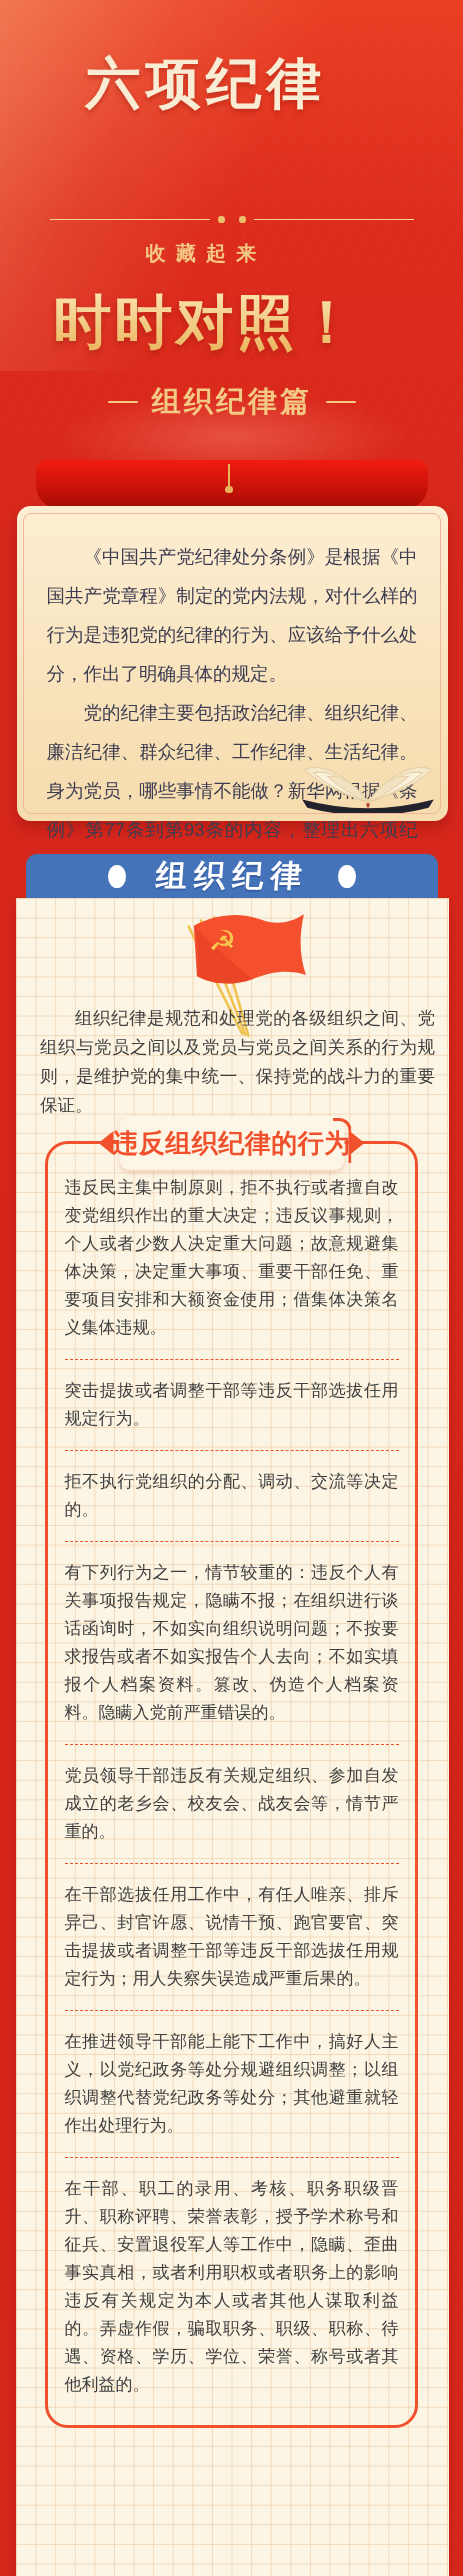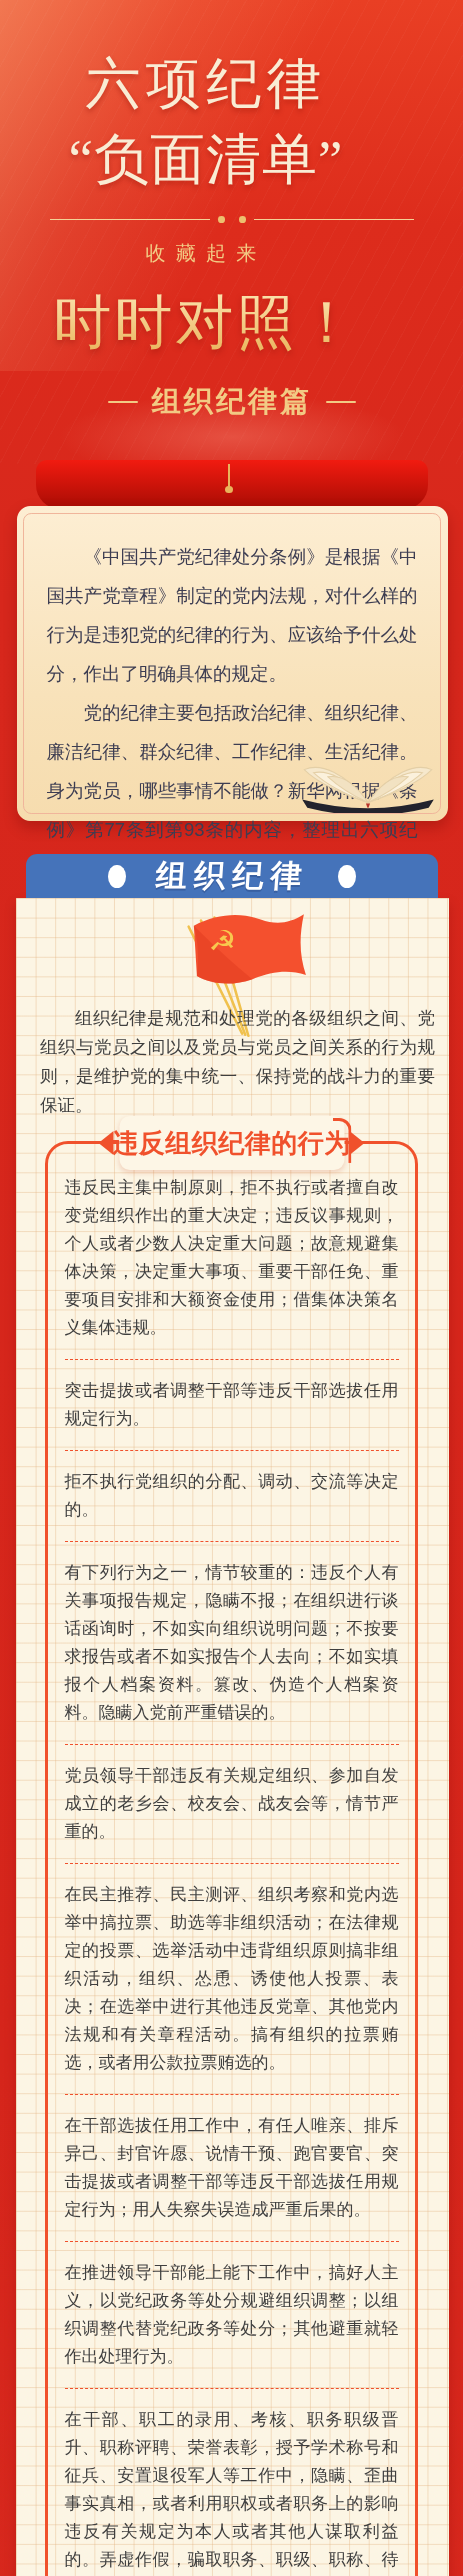--- a/index.html
+++ b/index.html
@@ -15,21 +15,21 @@
     background:repeating-linear-gradient(118deg,rgba(255,255,255,.055) 0 1px,transparent 1px 15.5px);}
   .book-glow{position:absolute;top:393px;left:57px;width:350px;height:88px;z-index:0;
     background:radial-gradient(ellipse at center,rgba(255,160,140,.33),rgba(255,160,140,0) 70%);}
   .spine{position:absolute;top:460px;left:36px;width:392px;height:49px;z-index:1;
     background:linear-gradient(180deg,#f11b10,#a80c04);border-radius:11.3px 11.3px 24px 24px;}
   .tassel{position:absolute;top:464px;left:228px;width:1.5px;height:24px;background:#e9b45c;z-index:2;}
   .tassel::after{content:"";position:absolute;left:-3.1px;bottom:-5.2px;width:7.7px;height:7.7px;border-radius:50%;background:#e9b45c;}
 
   
   .hdr-t{position:absolute;left:0;width:412px;text-align:center;z-index:2;
-    font-family:"Liberation Serif","DejaVu Serif",serif;font-weight:400;color:#f9ecd4;
+    font-family:"Liberation Serif","DejaVu Serif",serif;font-weight:700;color:#f9ecd4;
     text-shadow:0 3.1px 5.2px rgba(140,15,5,.38);}
   .title1{top:47px;font-size:55px;letter-spacing:5.2px;}
   .title2{top:123px;font-size:55px;letter-spacing:1px;}
   .divider{position:absolute;top:216px;left:0;width:464px;display:flex;align-items:center;justify-content:center;gap:7.7px;z-index:2;}
   .divider .line{width:160px;height:1px;background:#f3d296;}
   .divider .dot{width:6.7px;height:6.7px;border-radius:50%;background:#edc06f;}
   .divider .dot + .dot{margin-left:7.2px;}
   .sub1{top:240px;font-size:20px;letter-spacing:10.3px;color:#f2ca84;text-shadow:none;}
   .sub2{top:284px;font-size:58px;letter-spacing:3.1px;
     background:linear-gradient(180deg,#fbe3ae 10%,#eab45c 90%);
@@ -87,21 +87,20 @@
 
 <div class="poster">
 
   <div class="beam"></div>
   <div class="stripes"></div>
   <div class="book-glow"></div>
   <div class="spine"></div>
   <div class="tassel"></div>
 
   <div class="hdr-t title1">六项纪律</div>
-  <div class="hdr-t title2">“负面清单”</div>
   <div class="divider">
     <span class="line"></span>
     <span class="dot"></span>
     <span class="dot"></span>
     <span class="line"></span>
   </div>
   <div class="hdr-t sub1">收藏起来</div>
   <div class="hdr-t sub2">时时对照！</div>
   <div class="series">
     <span class="dash"></span>
@@ -154,21 +153,20 @@
       <span class="plate-label">违反组织纪律的行为</span>
       <span class="plate-corner"></span>
       <span class="tri tri-right"></span>
     </div>
     <div class="items">
         <div class="item">违反民主集中制原则，拒不执行或者擅自改变党组织作出的重大决定；违反议事规则，个人或者少数人决定重大问题；故意规避集体决策，决定重大事项、重要干部任免、重要项目安排和大额资金使用；借集体决策名义集体违规。</div>
         <div class="item">突击提拔或者调整干部等违反干部选拔任用规定行为。</div>
         <div class="item">拒不执行党组织的分配、调动、交流等决定的。</div>
         <div class="item">有下列行为之一，情节较重的：违反个人有关事项报告规定，隐瞒不报；在组织进行谈话函询时，不如实向组织说明问题；不按要求报告或者不如实报告个人去向；不如实填报个人档案资料。篡改、伪造个人档案资料。隐瞒入党前严重错误的。</div>
         <div class="item">党员领导干部违反有关规定组织、参加自发成立的老乡会、校友会、战友会等，情节严重的。</div>
-        <div class="item">在民主推荐、民主测评、组织考察和党内选举中搞拉票、助选等非组织活动；在法律规定的投票、选举活动中违背组织原则搞非组织活动，组织、怂恿、诱使他人投票、表决；在选举中进行其他违反党章、其他党内法规和有关章程活动。搞有组织的拉票贿选，或者用公款拉票贿选的。</div>
         <div class="item">在干部选拔任用工作中，有任人唯亲、排斥异己、封官许愿、说情干预、跑官要官、突击提拔或者调整干部等违反干部选拔任用规定行为；用人失察失误造成严重后果的。</div>
         <div class="item">在推进领导干部能上能下工作中，搞好人主义，以党纪政务等处分规避组织调整；以组织调整代替党纪政务等处分；其他避重就轻作出处理行为。</div>
         <div class="item">在干部、职工的录用、考核、职务职级晋升、职称评聘、荣誉表彰，授予学术称号和征兵、安置退役军人等工作中，隐瞒、歪曲事实真相，或者利用职权或者职务上的影响违反有关规定为本人或者其他人谋取利益的。弄虚作假，骗取职务、职级、职称、待遇、资格、学历、学位、荣誉、称号或者其他利益的。</div>
       </div>
   </section>
 
 </div>
 
 
 </body></html>

